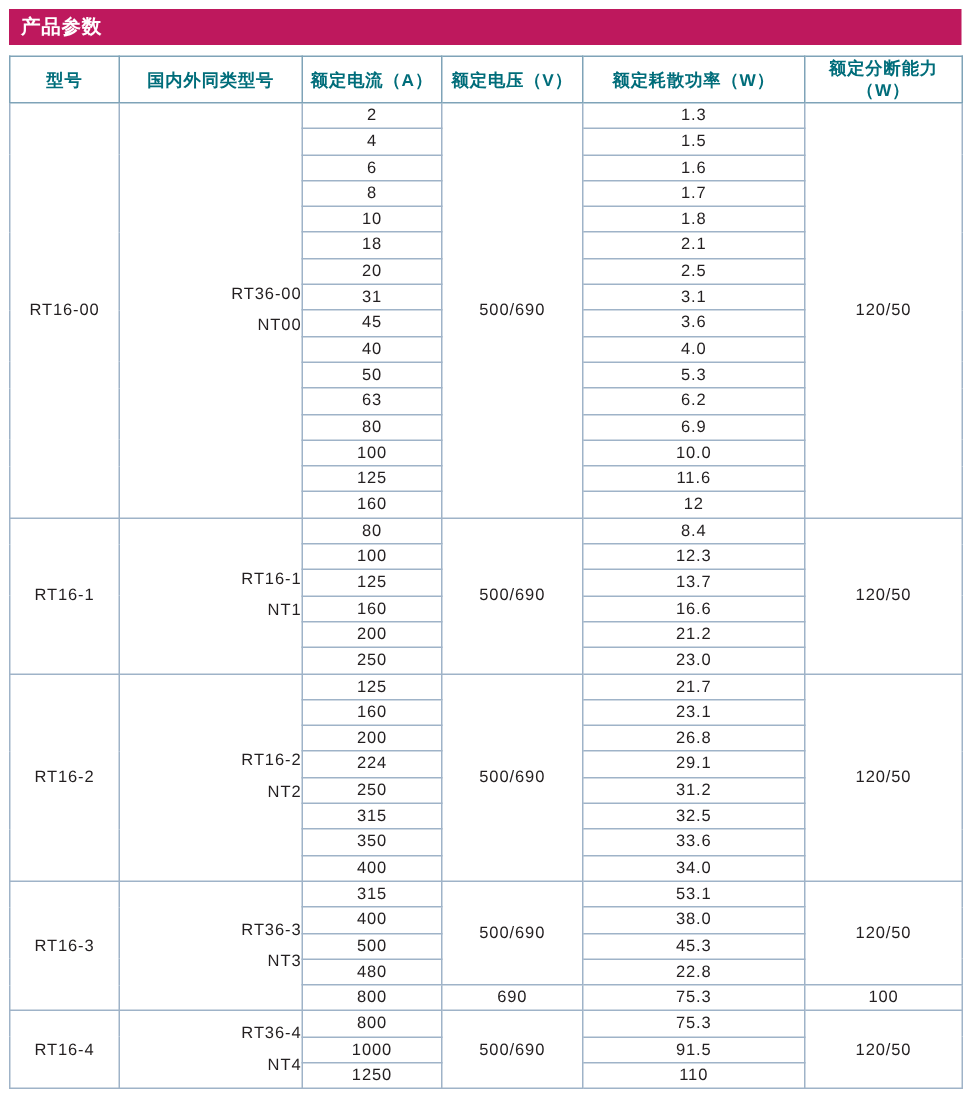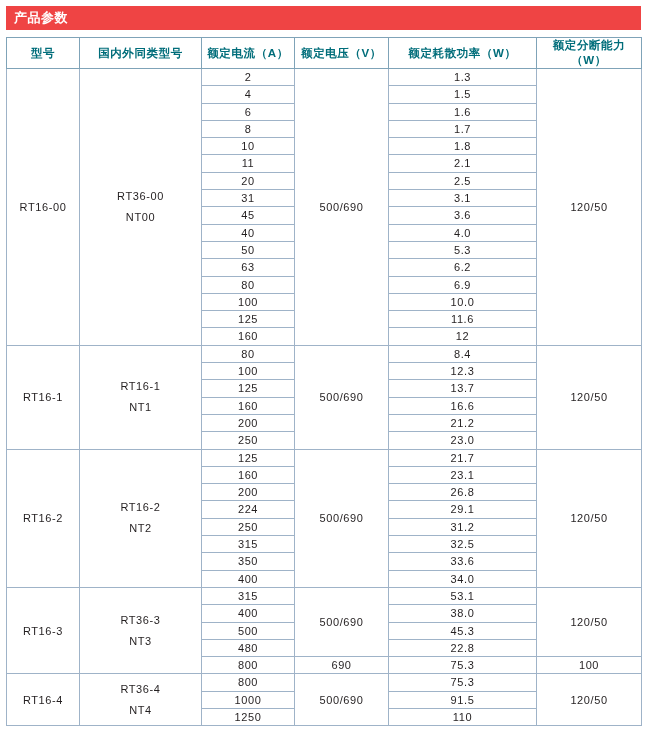--- a/index.html
+++ b/index.html
@@ -15,21 +15,21 @@
   }
   .page {
     position: relative;
     width: 647px;
     height: 745px;
     box-sizing: border-box;
   }
   .title-bar {
     margin: 6px 6px 0 6px;
     height: 24px;
-    background: #ef4444;
+    background: #be185d;
     display: flex;
     align-items: center;
   }
   .title-bar .title-text {
     color: #ffffff;
     font-size: 13px;
     font-weight: bold;
     padding-left: 8px;
     letter-spacing: 0.5px;
   }
@@ -67,20 +67,21 @@
   td.sub {
     height: 16.3px;
     line-height: 16.3px;
   }
   td.group {
     font-size: 11.5px;
   }
   .equiv-line {
     display: block;
     line-height: 17px;
+    text-align: right;
   }
   .equiv-line.first { padding-bottom: 4px; }
 </style>
 </head>
 <body>
 
 <div class="page">
 
   <div class="title-bar">
     <span class="title-text">产品参数</span>
@@ -128,21 +129,21 @@
         </tr>
       <tr>
           <td class="sub">8</td>
           <td class="sub">1.7</td>
         </tr>
       <tr>
           <td class="sub">10</td>
           <td class="sub">1.8</td>
         </tr>
       <tr>
-          <td class="sub">11</td>
+          <td class="sub">18</td>
           <td class="sub">2.1</td>
         </tr>
       <tr>
           <td class="sub">20</td>
           <td class="sub">2.5</td>
         </tr>
       <tr>
           <td class="sub">31</td>
           <td class="sub">3.1</td>
         </tr>

